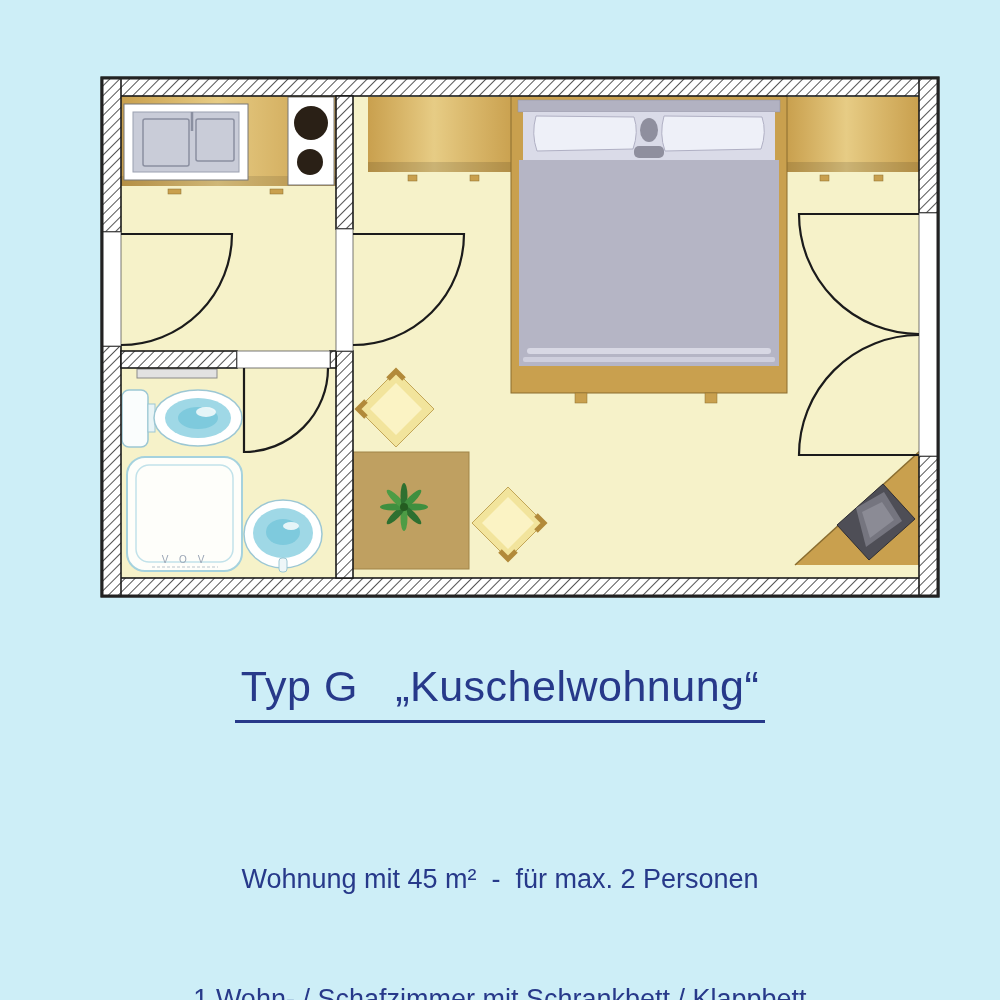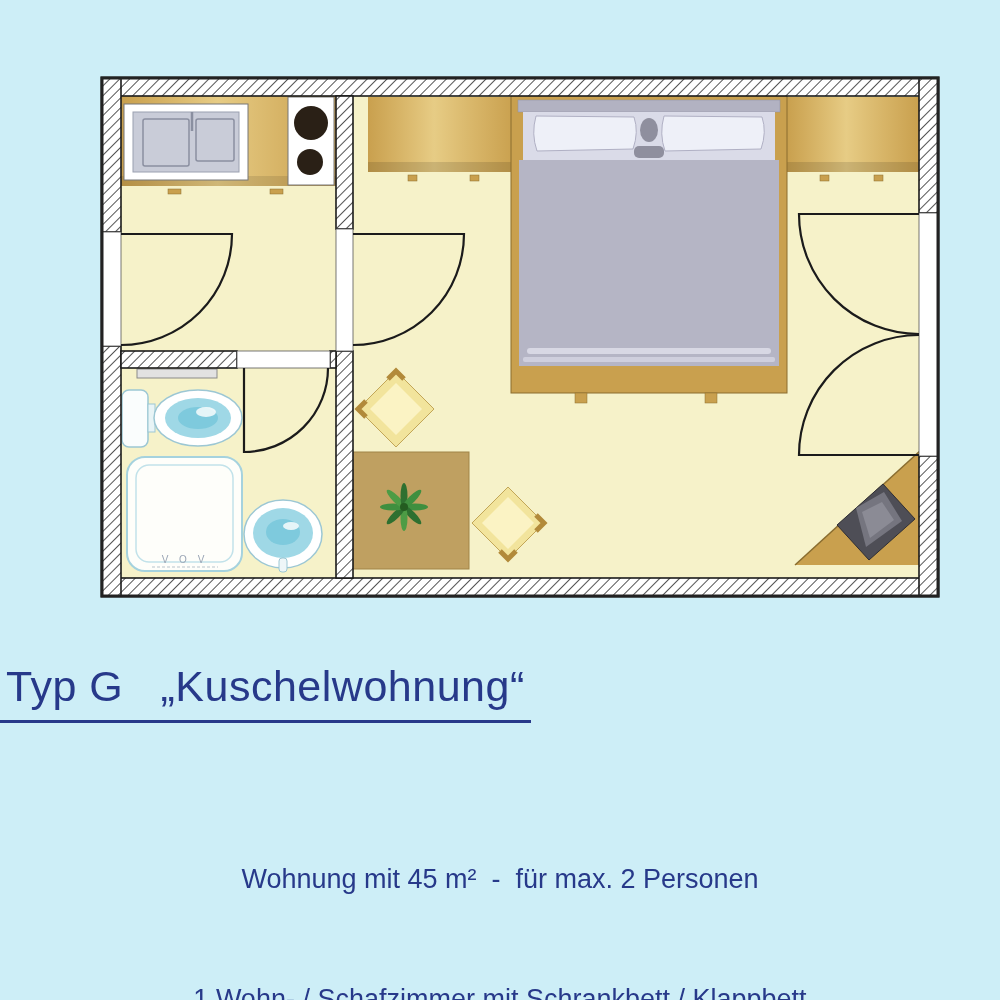--- a/index.html
+++ b/index.html
@@ -6,21 +6,21 @@
   body{
     width:1000px;height:1000px;
     background:#cdeef7;
     font-family:"Liberation Sans",sans-serif;
     overflow:hidden;
   }
   .stage{position:relative;width:1000px;height:1000px;}
   .plan-svg{position:absolute;top:0;left:0;}
   .title-wrap{
     position:absolute;top:662px;left:0;width:1000px;
-    text-align:left;color:#27398a;
+    text-align:center;color:#27398a;
   }
   .title-wrap .title-text{
     display:inline-block;
     font-size:43px;
     letter-spacing:0.5px;
     white-space:pre;
     border-bottom:3px solid #27398a;
     padding:0 6px 9px 6px;
   }
   .desc{

